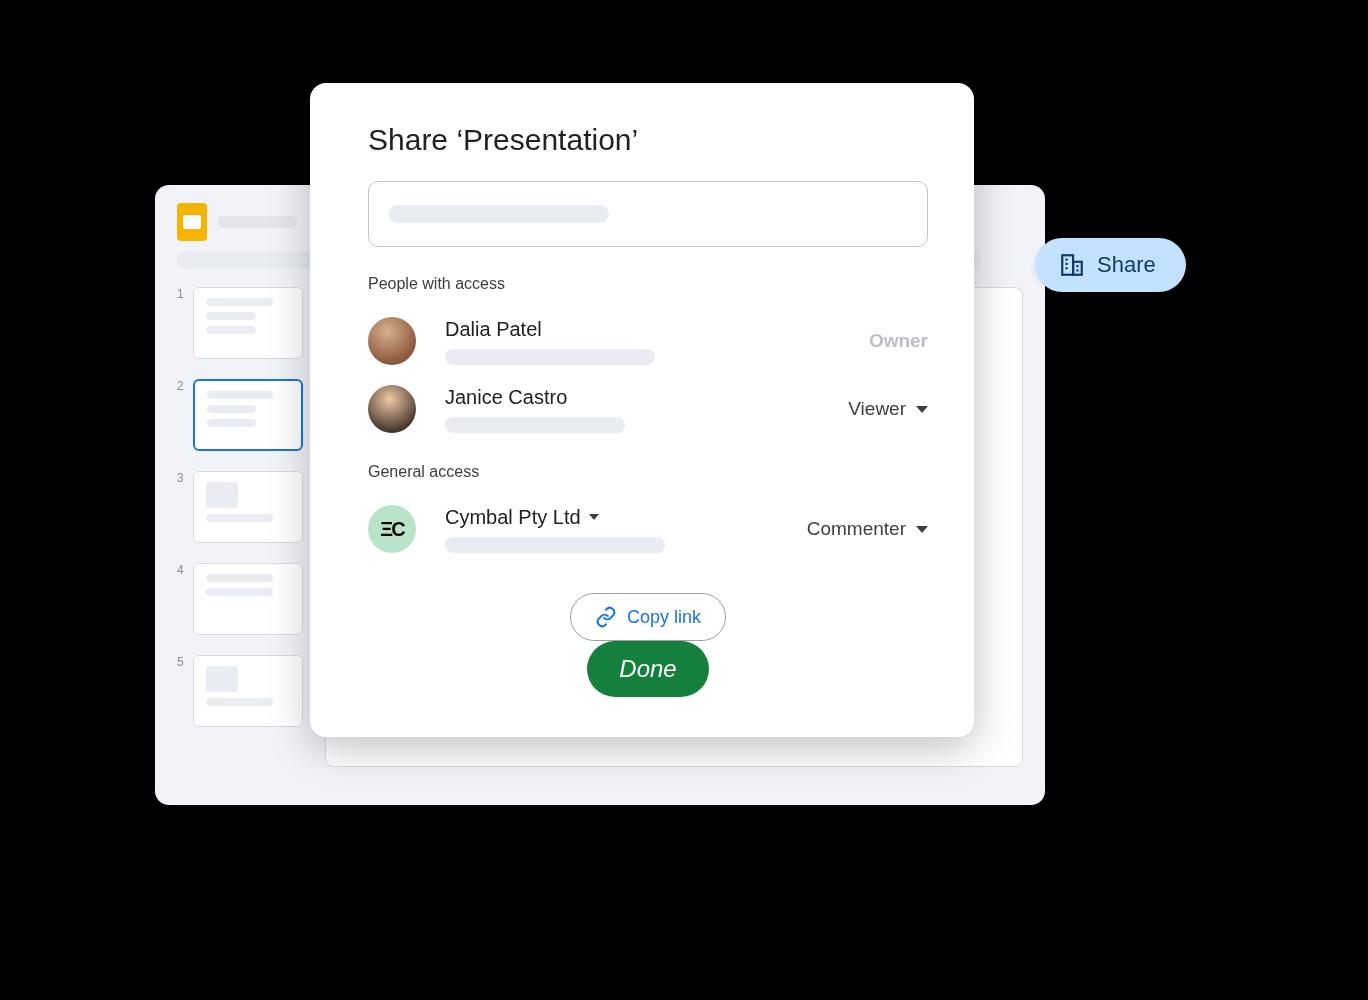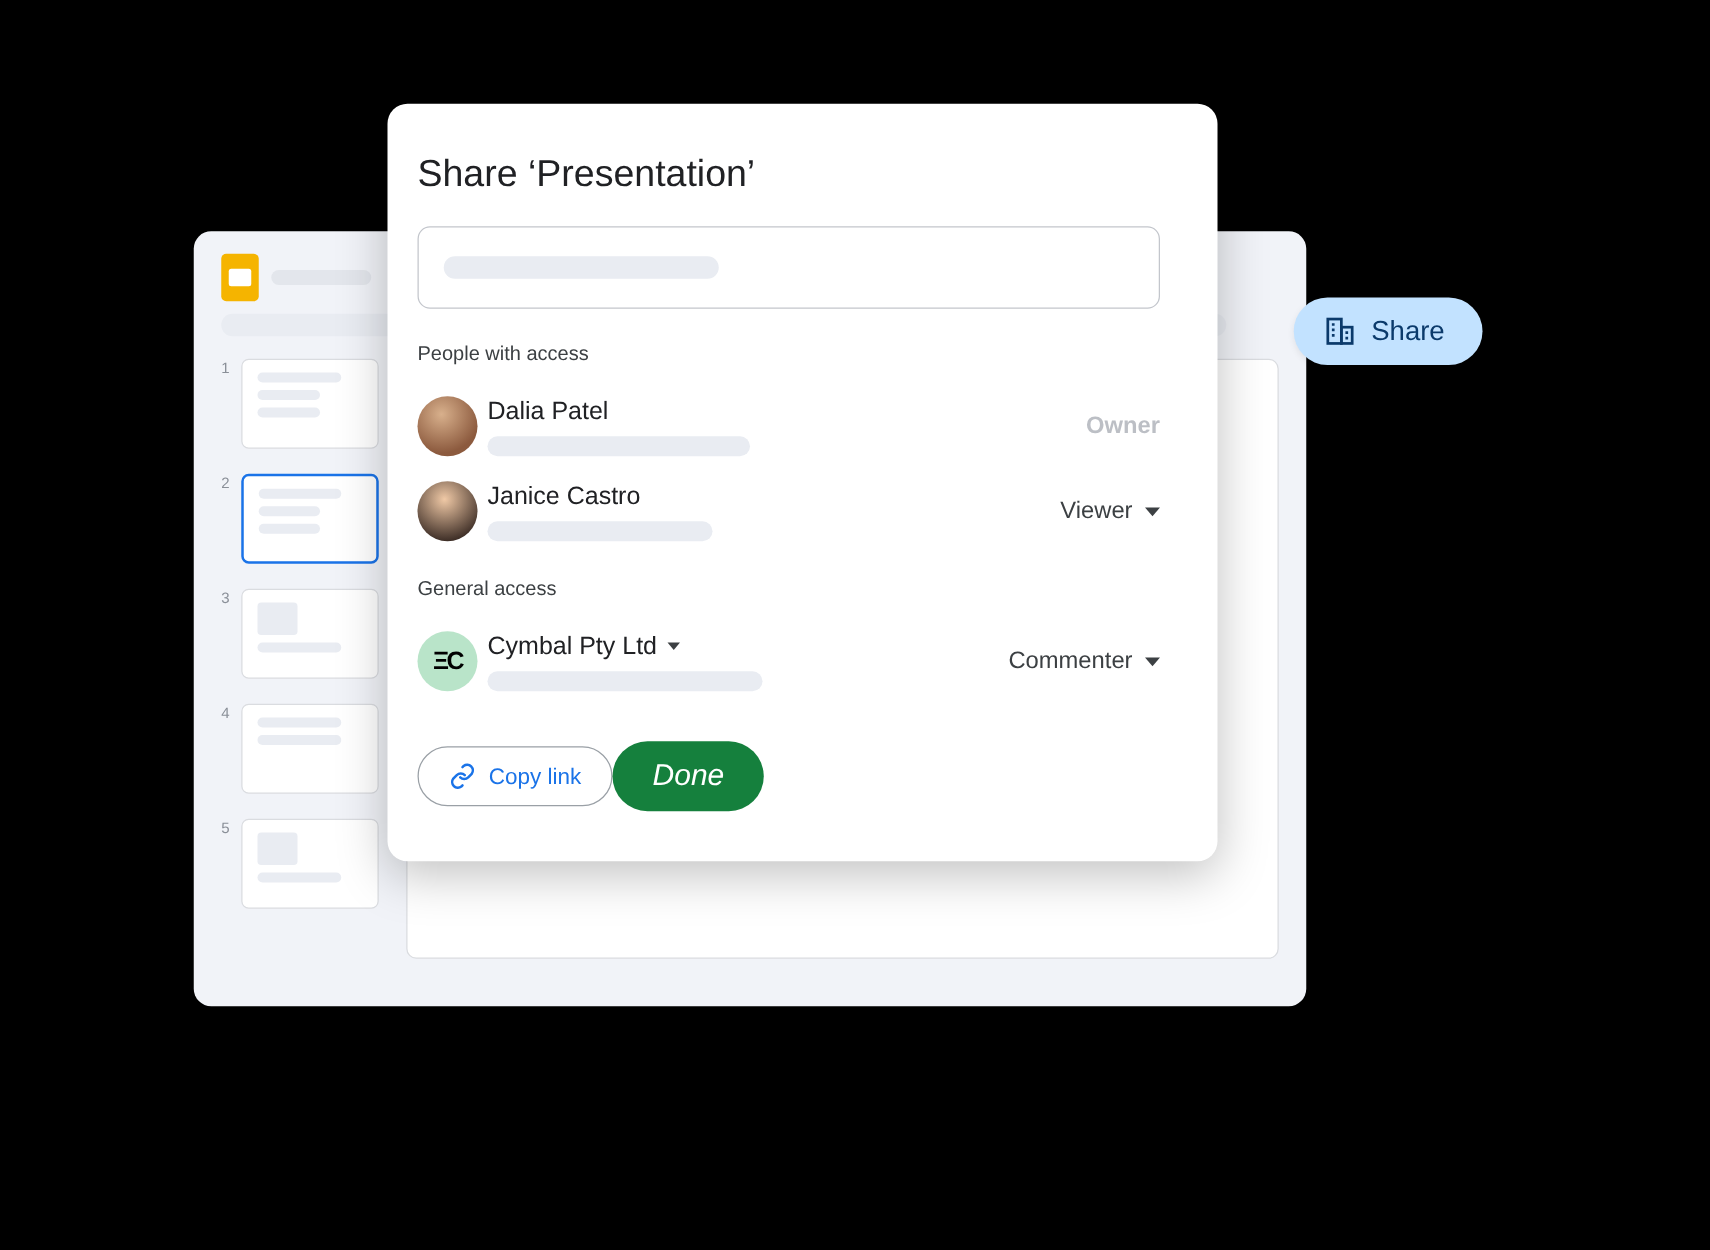--- a/index.html
+++ b/index.html
@@ -88,21 +88,21 @@
 
   
   .share-dialog {
     position: absolute;
     left: 310px;
     top: 83px;
     width: 664px;
     background: #fff;
     border-radius: 16px;
     box-shadow: 0 10px 40px rgba(0,0,0,0.25);
-    padding: 40px 46px 40px 24px;
+    padding: 40px 46px 40px 58px;
   }
   .dialog-title {
     font-size: 30px;
     color: #202124;
     font-weight: 400;
     margin-bottom: 24px;
   }
   .people-input {
     width: 100%;
     height: 66px;
@@ -121,21 +121,21 @@
   .section-label {
     font-size: 16px;
     color: #3c4043;
     font-weight: 400;
     margin-bottom: 14px;
   }
 
   .person-row {
     display: flex;
     align-items: center;
-    gap: 8px;
+    gap: 29px;
     padding: 10px 0;
   }
   .avatar {
     width: 48px; height: 48px; border-radius: 50%;
     flex-shrink: 0;
     display: flex; align-items: center; justify-content: center;
     overflow: hidden;
   }
   .avatar.a1 { background: radial-gradient(circle at 40% 30%, #d8b08c 0%, #8c5a3e 70%); }
   .avatar.a2 { background: radial-gradient(circle at 45% 30%, #f0c9a6 0%, #3a2b24 80%); }
@@ -188,20 +188,21 @@
     border-right-width: 5px;
     border-top-width: 6px;
   }
 
   .general-section { margin-top: 20px; }
 
   .dialog-footer {
     display: flex;
     align-items: center;
     margin-top: 30px;
+    flex-direction: column;
   }
   .copy-link-btn {
     display: flex;
     align-items: center;
     gap: 10px;
     border: 1px solid #9aa0a6;
     border-radius: 28px;
     padding: 12px 24px;
     color: #1a73e8;
     font-size: 18px;

